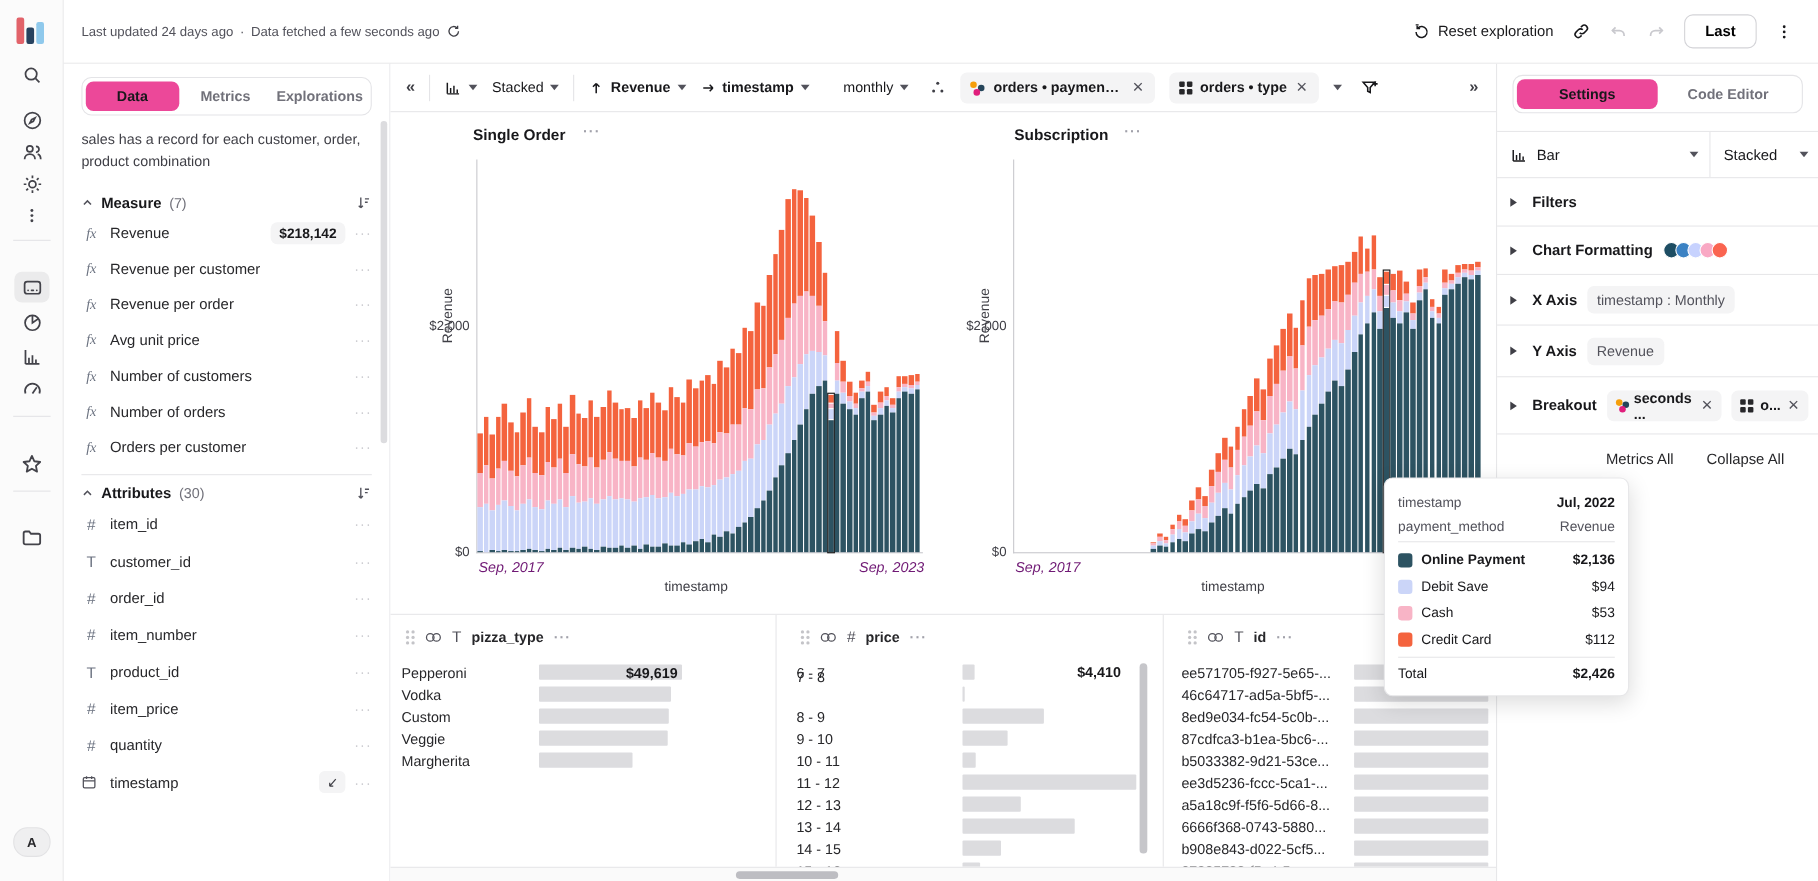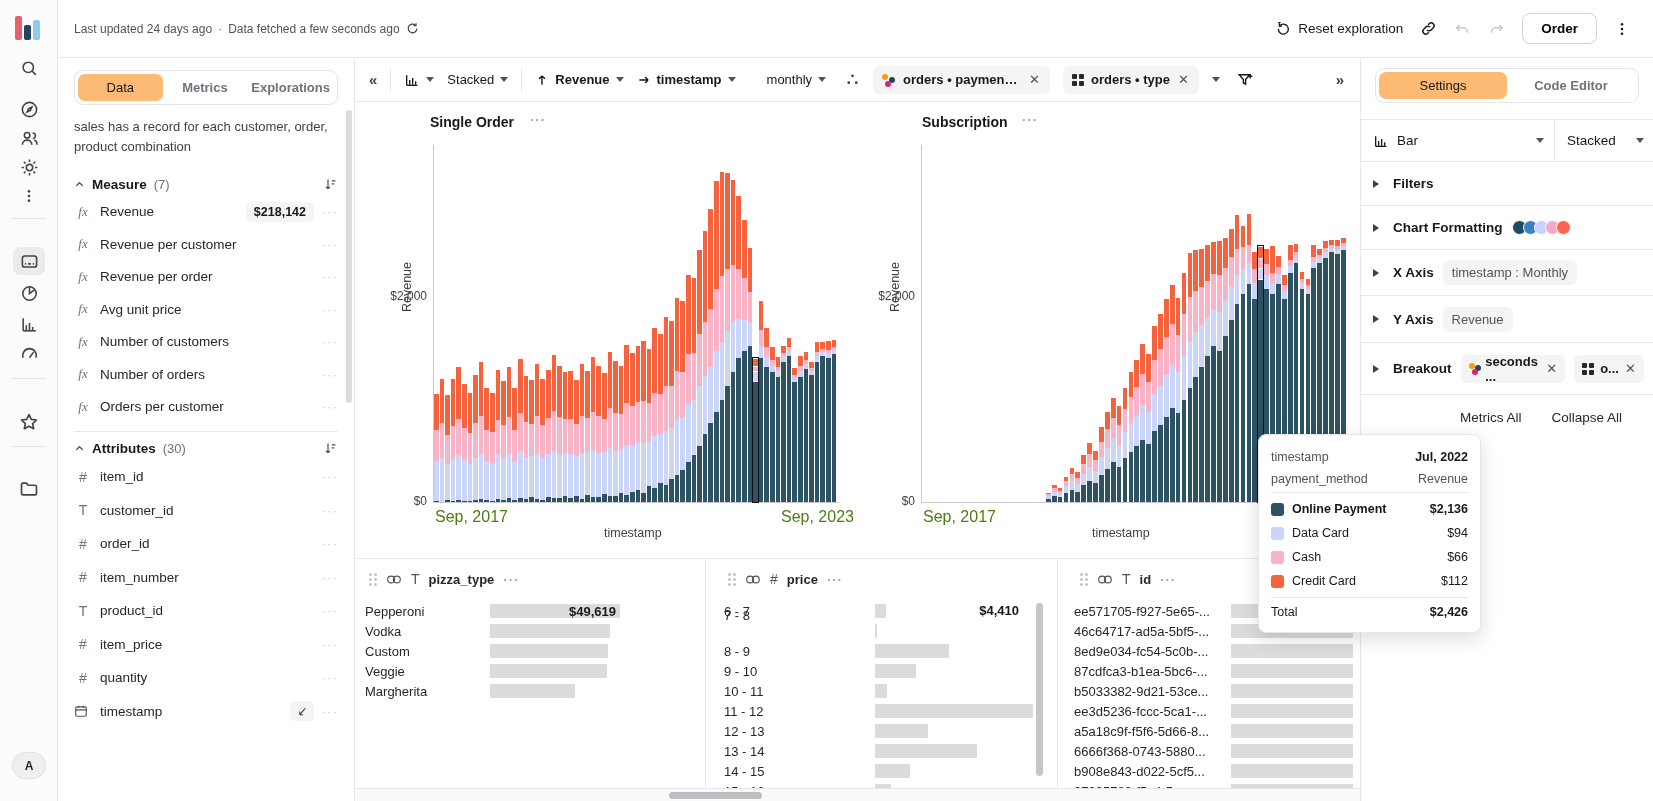--- a/index.html
+++ b/index.html
@@ -28,21 +28,21 @@
   .sub-row { display:flex; align-items:center; gap:6px; font-size:12px; color:#52525b; }
   .tb-right { display:flex; align-items:center; gap:17px; }
   .tb-btnlike { display:flex; align-items:center; gap:7px; font-size:13.5px; color:#18181b; cursor:pointer; }
   .save-btn { border:1px solid #d4d4d8; border-radius:8px; padding:7px 18px; font-size:13.5px; font-weight:600; background:#fff; cursor:pointer; }
   .ghosted { color:#c9c9ce; }
 
   
   .leftpanel { position:absolute; left:58px; top:58px; width:297px; height:743px; background:#fff; border-right:1px solid #e7e7e9; padding:12px 16px; overflow:hidden; }
   .seg-tabs { display:flex; border:1px solid #e4e4e7; border-radius:9px; padding:3px; background:#fff; }
   .seg-tab { flex:1; text-align:center; padding:6px 4px; font-size:13px; font-weight:600; color:#71717a; border-radius:7px; cursor:pointer; white-space:nowrap; }
-  .seg-tab.on { background:#fdba74; color:#18181b; font-weight:400; }
+  .seg-tab.on { background:#ec4899; color:#18181b; font-weight:700; }
   .lp-desc { margin-top:12px; font-size:13px; line-height:1.55; color:#3f3f46; }
   .searchbox { margin-top:12px; height:34px; border:1px solid #d4d4d8; border-radius:8px; display:flex; align-items:center; gap:7px; padding:0 10px; color:#9ca3af; }
   .searchbox input { border:none; outline:none; font-size:13.5px; width:100%; font-family:inherit; }
   .sec-head { display:flex; align-items:center; gap:7px; margin-top:16px; height:22px; }
   .sec-head .ttl { font-weight:700; font-size:13.5px; }
   .sec-head .cnt { color:#71717a; font-size:13px; }
   .sec-head .spacer { flex:1; }
   .fieldrow { display:flex; align-items:center; gap:8px; height:32.5px; cursor:pointer; }
   .fieldrow .ficon { width:18px; color:#6b7280; font-size:13px; text-align:center; flex:0 0 18px; }
   .fieldrow .fx { font-style:italic; font-family:"Liberation Serif","DejaVu Serif",serif; }
@@ -67,21 +67,21 @@
   .gridicon { display:grid; grid-template-columns:5px 5px; gap:2px; }
   .gridicon i { width:5px; height:5px; background:#27272a; border-radius:1px; }
   .chev { font-size:15px; font-weight:700; color:#3f3f46; cursor:pointer; }
 
   
   .charts { position:absolute; left:0; top:44px; width:1005px; height:456px; overflow:hidden; }
   .c-title { position:absolute; font-weight:700; font-size:14px; color:#18181b; }
   .c-menu { position:absolute; color:#a1a1aa; font-weight:700; letter-spacing:1px; cursor:pointer; }
   .ylab { position:absolute; writing-mode:vertical-rl; transform:rotate(180deg); font-size:12.5px; color:#3f3f46; }
   .ytick { position:absolute; font-size:12px; color:#3f3f46; text-align:right; width:60px; }
-  .xtick { position:absolute; font-size:16px; color:#4d7c0f; }
+  .xtick { position:absolute; font-size:13px; color:#701a75;font-style:italic; }
   .xaxlab { position:absolute; font-size:12.5px; color:#3f3f46; }
   .plot { position:absolute; border-left:1px solid #c9c9ce; border-bottom:1px solid #c9c9ce; }
   .bar { position:absolute; bottom:0; display:flex; flex-direction:column; justify-content:flex-end; }
   .bar i { display:block; width:100%; }
   .bar.hl { outline:1.6px solid #111; outline-offset:0; background:#fff; }
   .bar.hl i { margin-top:1px; }
 
   
   .tables { position:absolute; left:0; top:500px; width:1005px; height:230px; border-top:1px solid #e7e7e9; overflow:hidden; }
   .tpanel { position:absolute; top:0; height:230px; }
@@ -245,21 +245,21 @@
           <path d="M8 7 L4 11 L8 15"></path>
           <path d="M4 11 h9 a6 6 0 0 1 6 6 v1"></path>
         </svg>
     </div>
     <div class="tb-btnlike ghosted">
       <svg width="17" height="17" viewBox="0 0 24 24" fill="none" stroke="#c9c9ce" stroke-width="2.2">
           <path d="M16 7 L20 11 L16 15"></path>
           <path d="M20 11 h-9 a6 6 0 0 0 -6 6 v1"></path>
         </svg>
     </div>
-    <button class="save-btn">Order</button>
+    <button class="save-btn">Last</button>
     <div class="tb-btnlike">
       <svg width="16" height="16" viewBox="0 0 24 24" fill="#18181b">
           <circle cx="12" cy="5" r="1.9"></circle>
           <circle cx="12" cy="12" r="1.9"></circle>
           <circle cx="12" cy="19" r="1.9"></circle>
         </svg>
     </div>
   </div>
 </div>
 
@@ -1487,30 +1487,30 @@
       <div class="tt-row">
         <div class="tt-series">
           <div class="tt-sw" style="background: rgb(45, 83, 98);"></div>
           <span class="k b" style="color: rgb(24, 24, 27);">Online Payment</span>
         </div>
         <div class="v b">$2,136</div>
       </div>
       <div class="tt-row">
         <div class="tt-series">
           <div class="tt-sw" style="background: rgb(203, 213, 248);"></div>
-          <span class="k" style="color: rgb(24, 24, 27);">Data Card</span>
+          <span class="k" style="color: rgb(24, 24, 27);">Debit Save</span>
         </div>
         <div class="v">$94</div>
       </div>
       <div class="tt-row">
         <div class="tt-series">
           <div class="tt-sw" style="background: rgb(248, 180, 198);"></div>
           <span class="k" style="color: rgb(24, 24, 27);">Cash</span>
         </div>
-        <div class="v">$66</div>
+        <div class="v">$53</div>
       </div>
       <div class="tt-row">
         <div class="tt-series">
           <div class="tt-sw" style="background: rgb(244, 99, 62);"></div>
           <span class="k" style="color: rgb(24, 24, 27);">Credit Card</span>
         </div>
         <div class="v">$112</div>
       </div>
     </div>
   <div class="tt-row tt-total">

